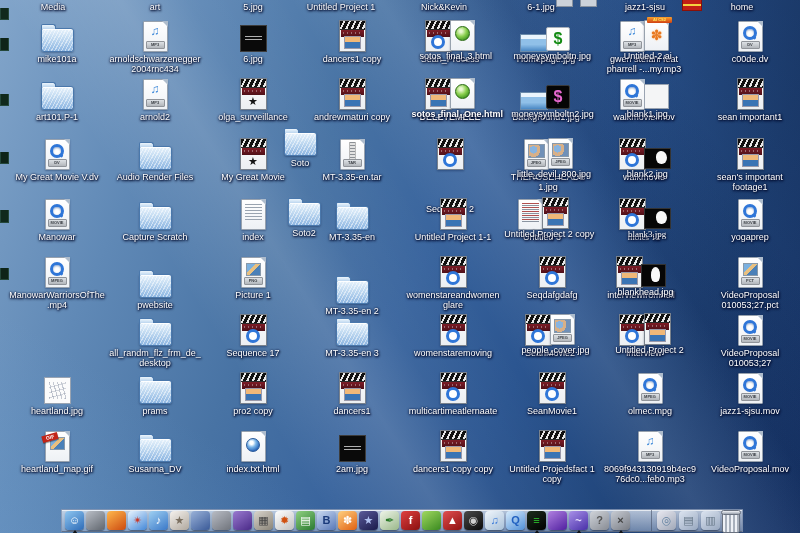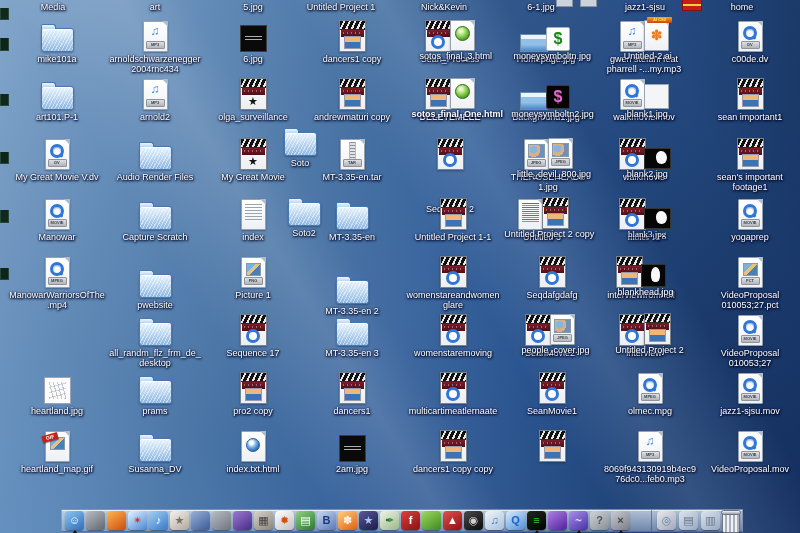--- a/index.html
+++ b/index.html
@@ -881,20 +881,23 @@
       </div>
     </div>
     <div class="di" style="left: 504px; top: 428px;">
       <div class="ic">
         <div class="ig film">
           <span class="clap"></span>
           <span class="maroon"></span>
           <span class="fphoto"></span>
         </div>
       </div>
+      <div class="lblwrap">
+        <div class="lbl">Untitled Projedsfact 1 copy</div>
+      </div>
     </div>
     <div class="di" style="left: 602px; top: 428px;">
       <div class="ic">
         <div class="ig page">
           <span class="note">♫</span>
           <span class="band">MP3</span>
         </div>
       </div>
       <div class="lblwrap">
         <div class="lbl">8069f943130919b4ec976dc0...feb0.mp3</div>

